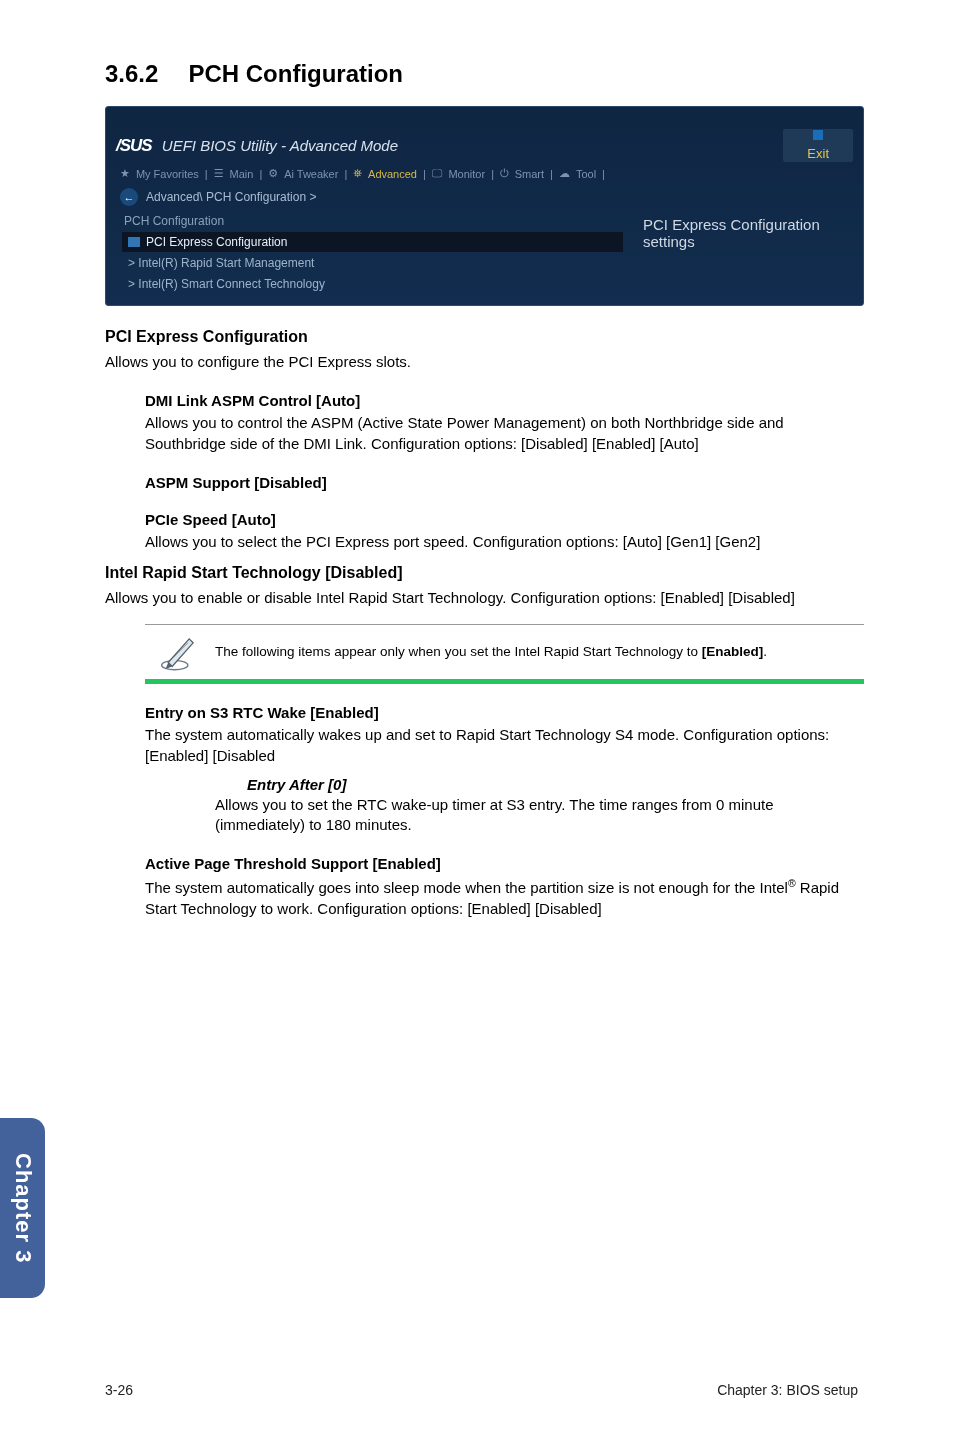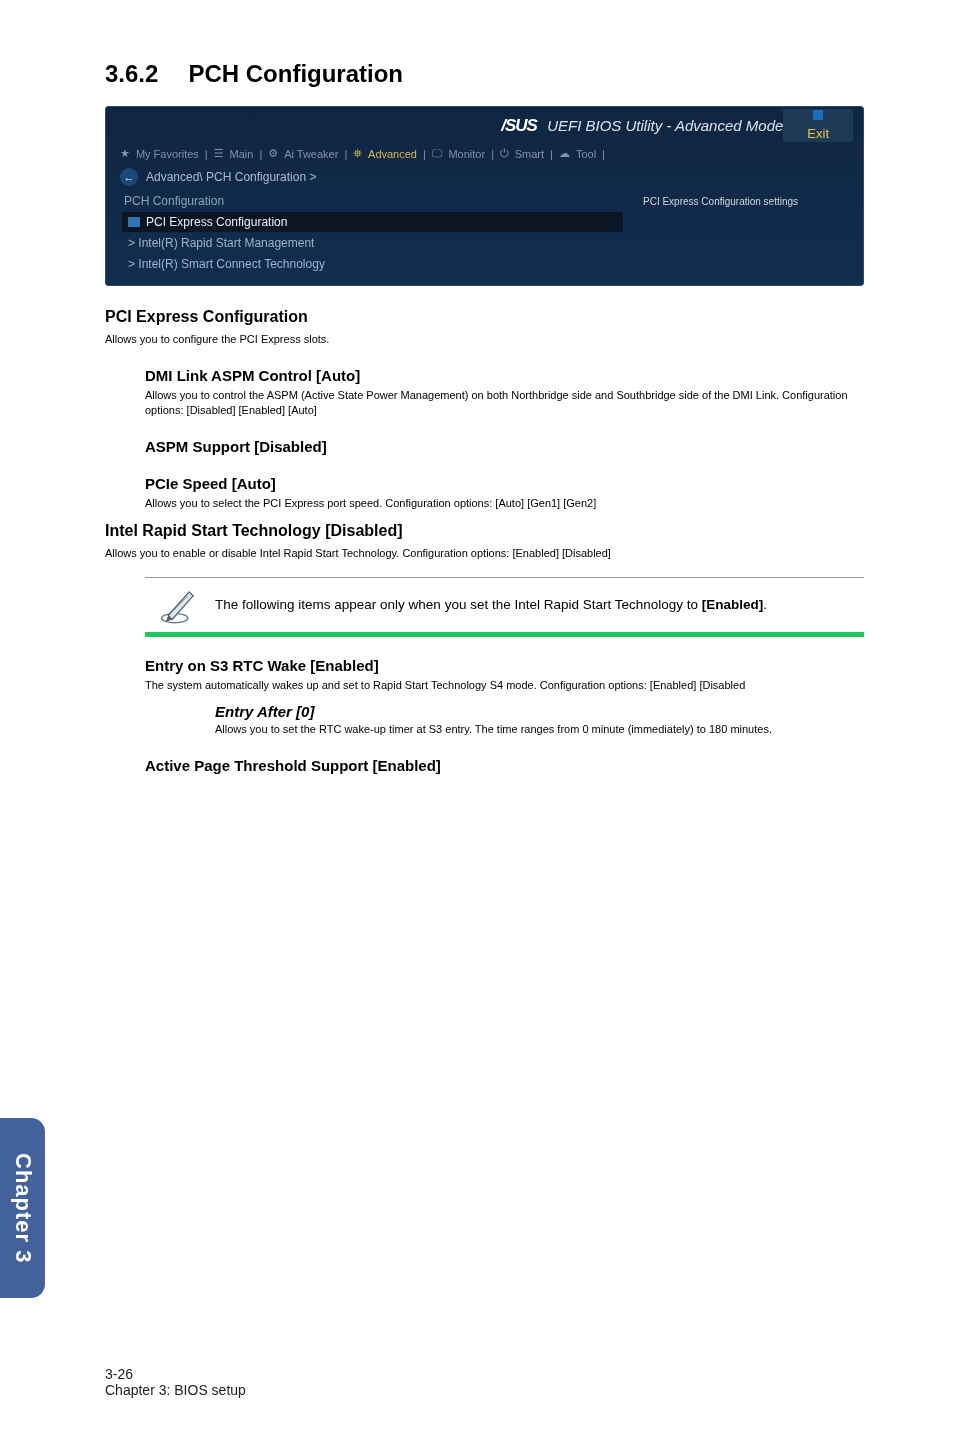--- a/index.html
+++ b/index.html
@@ -27,22 +27,22 @@
     padding: 0;
     margin-bottom: 22px;
     font-family: Verdana, sans-serif;
     color: #cfd8e2;
     position: relative;
     overflow: hidden;
   }
   .bios-titlebar {
     display: flex;
     align-items: center;
-    justify-content: flex-end;
-    padding: 2px 10px 3px 10px;
+    justify-content: space-between;
+    padding: 22px 10px 3px 10px;
     font-style: italic;
     font-size: 15px;
     color: #d9e2ec;
   }
   .bios-logo { font-weight: bold; font-style: italic; letter-spacing: -1px; color: #fff; font-size: 17px; margin-right: 6px; }
   .bios-exit {
     background: #1f3a57;
     padding: 1px 24px;
     border-radius: 2px;
     font-style: normal;
@@ -71,21 +71,21 @@
     display:flex;
     align-items:center;
     gap:8px;
   }
   .bios-back { width:18px; height:18px; background:#1a4a7c; border-radius:50%; display:inline-flex; align-items:center; justify-content:center; color:#fff; font-size:11px; }
   .bios-body { display:flex; }
   .bios-left { flex:1; padding: 2px 10px 10px 16px; }
   .bios-right {
     width: 230px;
     padding: 4px 10px 10px 10px;
-    font-size: 10px;
+    font-size: 15px;
     color: #d0d8e2;
   }
   .bios-left-heading {
     font-size: 12px;
     color: #8aa1ba;
     margin: 0 0 4px 2px;
   }
   .bios-item {
     font-size: 12px;
     color: #9db3ca;
@@ -99,37 +99,38 @@
     align-items:center;
     gap:6px;
   }
   .bios-folder { width:12px; height:10px; background:#3076b5; display:inline-block; }
   .sub-heading {
     font-size: 16px;
     font-weight: bold;
     margin: 12px 0 6px 0;
   }
   .body-text {
-    font-size: 11px;
+    font-size: 15px;
     line-height: 1.35;
     margin-bottom: 10px;
   }
   .indent1 { margin-left: 40px; }
   .indent2 { margin-left: 110px; }
   .item-title {
     font-weight: bold;
     font-size: 15px;
     margin-top: 20px;
     margin-bottom: 4px;
   }
   .item-title-it {
     font-weight: bold;
     font-style: italic;
     font-size: 15px;
     margin-bottom: 2px;
+    margin-left: 32px;
   }
   .note-box {
     display:flex;
     margin: 16px 0 16px 40px;
     border-top:1px solid #999;
     border-bottom:5px solid #22c55e;
     align-items:center;
   }
   .note-icon-cell { width:70px; display:flex; align-items:center; justify-content:center; padding: 6px 0 6px 0; }
   .note-text-cell { flex:1; font-size: 13.5px; line-height:1.3; padding: 10px 6px 10px 0; }
@@ -156,21 +157,20 @@
   }
   .footer {
     position:absolute;
     bottom: 40px;
     left:105px;
     right:96px;
     display:flex;
     justify-content:space-between;
     font-size:14px;
     color:#222;
-    flex-direction:column;
   }
   sup { font-size: 0.7em; }
 </style>
 </head>
 <body>
 
 <div class="page">
 
   <h2 class="section-heading">
     <span class="section-number">3.6.2</span><span>PCH Configuration</span>
@@ -264,20 +264,23 @@
     <div class="item-title">Entry on S3 RTC Wake [Enabled]</div>
     <div class="body-text">The system automatically wakes up and set to Rapid Start Technology S4 mode. Configuration options: [Enabled] [Disabled</div>
   </div>
   <div class="indent2">
     <div class="item-title-it">Entry After [0]</div>
     <div class="body-text">Allows you to set the RTC wake-up timer at S3 entry. The time ranges from 0 minute (immediately) to 180 minutes.</div>
   </div>
 
   <div class="indent1">
     <div class="item-title">Active Page Threshold Support [Enabled]</div>
+    <div class="body-text">
+      <span>The system automatically goes into sleep mode when the partition size is not enough for the Intel</span><sup>®</sup><span> Rapid Start Technology to work. Configuration options: [Enabled] [Disabled]</span>
+    </div>
   </div>
 
 </div>
 
 <div class="chapter-tab">
   <span>Chapter 3</span>
 </div>
 
 <div class="footer">
   <span>3-26</span>

